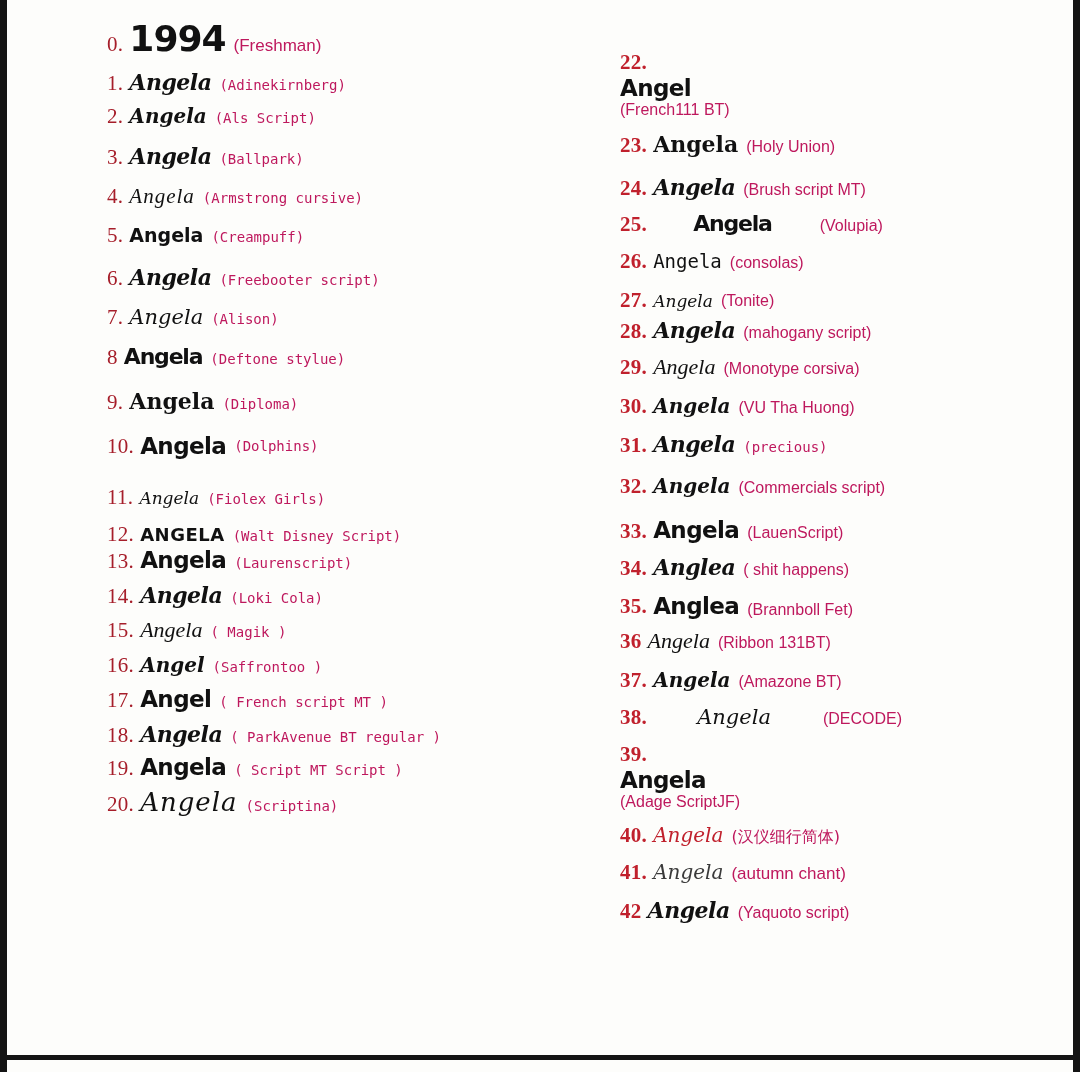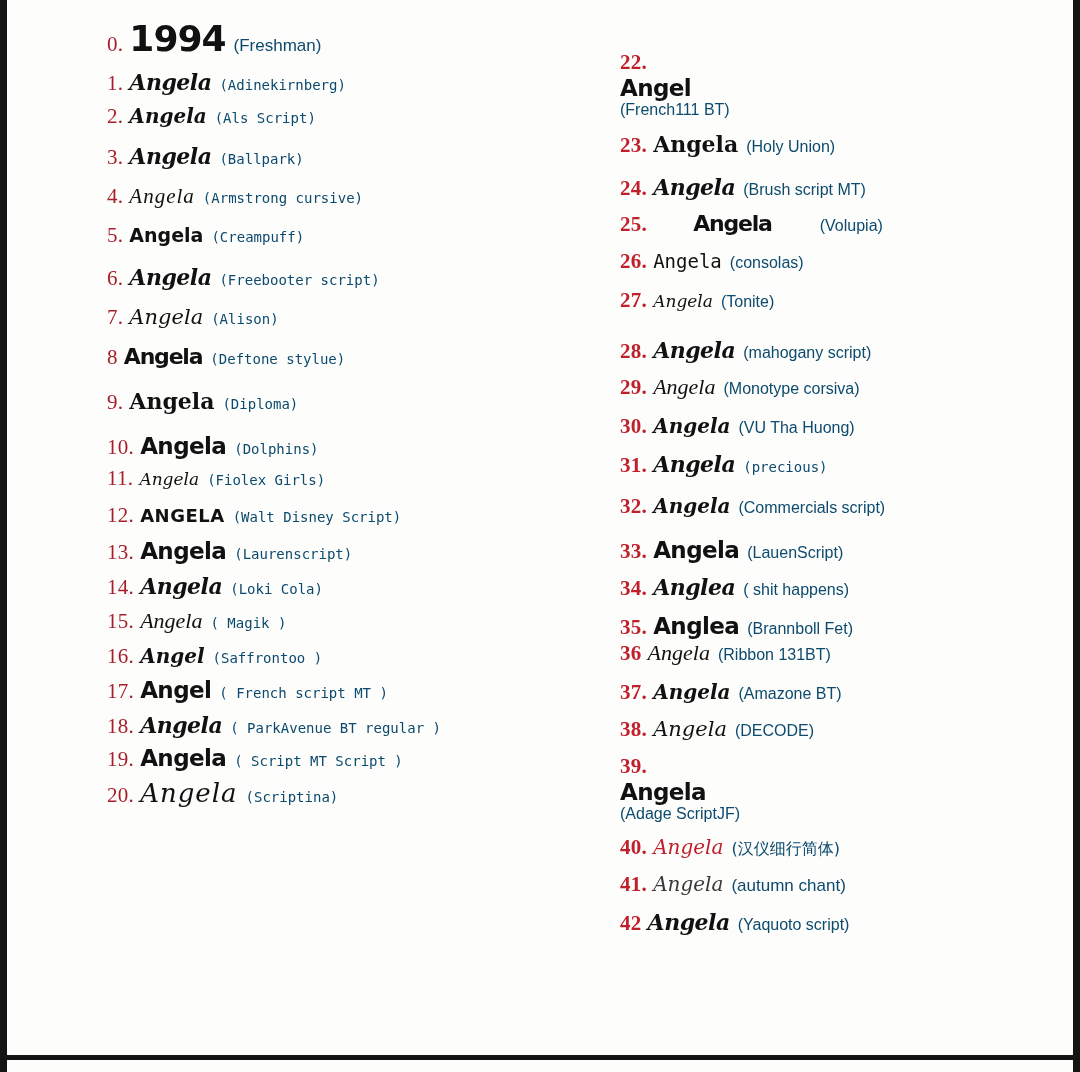--- a/index.html
+++ b/index.html
@@ -59,21 +59,21 @@
     font-size: 21px;
     margin-right: 6px;
     letter-spacing: 0.3px;
   }
   .num.strong { font-weight: bold; color: #c0202c; }
   .name {
     color: #111;
     margin-right: 8px;
   }
   .paren {
-    color: #0c4a6e;
+    color: #be185d;
     font-family: "DejaVu Sans Mono", monospace;
     font-size: 14px;
   }
   .paren.sans { font-family: "Liberation Sans", sans-serif; font-size: 16px; }
   .paren.sansbig { font-family: "Liberation Sans", sans-serif; font-size: 17px; }
 
   
   .f-block { font-family: "DejaVu Sans", sans-serif; font-weight: bold; font-size: 36px; letter-spacing: -1px; }
   .f-script-i { font-family: "DejaVu Serif", serif; font-style: italic; font-weight: bold; font-size: 22px; letter-spacing: -0.5px; }
   .f-script { font-family: "DejaVu Serif", serif; font-style: italic; font-weight: bold; font-size: 20px; }
@@ -143,31 +143,31 @@
         <div class="row" style="margin-bottom: 18px;">
           <span class="num">8</span>
           <span class="name f-heavy">Angela</span>
           <span class="paren">(Deftone stylue)</span>
         </div>
         <div class="row" style="margin-bottom: 18px;">
           <span class="num">9.</span>
           <span class="name f-slab">Angela</span>
           <span class="paren">(Diploma)</span>
         </div>
-        <div class="row" style="margin-bottom: 6px;">
+        <div class="row" style="margin-bottom: 26px; align-items: center;">
           <span class="num">10.</span>
           <span class="name f-round">Angela</span>
           <span class="paren">(Dolphins)</span>
         </div>
         <div class="row" style="margin-bottom: 12px;">
           <span class="num">11.</span>
           <span class="name f-small-i">Angela</span>
           <span class="paren">(Fiolex Girls)</span>
         </div>
-        <div class="row" style="margin-bottom: 10px;">
+        <div class="row" style="margin-bottom: 0;">
           <span class="num">12.</span>
           <span class="name f-caps">ANGELA</span>
           <span class="paren">(Walt Disney Script)</span>
         </div>
         <div class="row" style="margin-bottom: 8px;">
           <span class="num">13.</span>
           <span class="name f-round">Angela</span>
           <span class="paren">(Laurenscript)</span>
         </div>
         <div class="row" style="margin-bottom: 8px;">
@@ -225,21 +225,21 @@
         <div class="row" style="margin-bottom: 12px; gap: 40px;">
           <span class="num strong">25.</span>
           <span class="name f-heavy">Angela</span>
           <span class="paren sans">(Volupia)</span>
         </div>
         <div class="row" style="margin-bottom: 14px;">
           <span class="num strong">26.</span>
           <span class="name f-mono">Angela</span>
           <span class="paren sans">(consolas)</span>
         </div>
-        <div class="row" style="margin-bottom: 24px;">
+        <div class="row" style="margin-bottom: 4px; align-items: center;">
           <span class="num strong">27.</span>
           <span class="name f-small-i">Angela</span>
           <span class="paren sans">(Tonite)</span>
         </div>
         <div class="row" style="margin-bottom: 10px;">
           <span class="num strong">28.</span>
           <span class="name f-script-i">Angela</span>
           <span class="paren sans">(mahogany script)</span>
         </div>
         <div class="row" style="margin-bottom: 14px;">
@@ -265,36 +265,36 @@
         <div class="row" style="margin-bottom: 10px;">
           <span class="num strong">33.</span>
           <span class="name f-round">Angela</span>
           <span class="paren sans">(LauenScript)</span>
         </div>
         <div class="row" style="margin-bottom: 12px;">
           <span class="num strong">34.</span>
           <span class="name f-script-i">Anglea</span>
           <span class="paren sans">( shit happens)</span>
         </div>
-        <div class="row" style="margin-bottom: 0;">
+        <div class="row" style="margin-bottom: 9px; align-items: flex-end;">
           <span class="num strong">35.</span>
           <span class="name f-round">Anglea</span>
           <span class="paren sans">(Brannboll Fet)</span>
         </div>
         <div class="row" style="margin-bottom: 14px;">
           <span class="num strong">36</span>
           <span class="name f-serif-i">Angela</span>
           <span class="paren sans">(Ribbon 131BT)</span>
         </div>
         <div class="row" style="margin-bottom: 12px;">
           <span class="num strong">37.</span>
           <span class="name f-script">Angela</span>
           <span class="paren sans">(Amazone BT)</span>
         </div>
-        <div class="row" style="margin-bottom: 12px;">
+        <div class="row" style="margin-bottom: 12px; gap: 44px;">
           <span class="num strong">38.</span>
           <span class="name f-light-i">Angela</span>
           <span class="paren sans">(DECODE)</span>
         </div>
         <div class="row" style="margin-bottom: 12px; flex-direction: column;">
           <span class="num strong">39.</span>
           <span class="name f-round">Angela</span>
           <span class="paren sans">(Adage ScriptJF)</span>
         </div>
         <div class="row" style="margin-bottom: 12px;">

